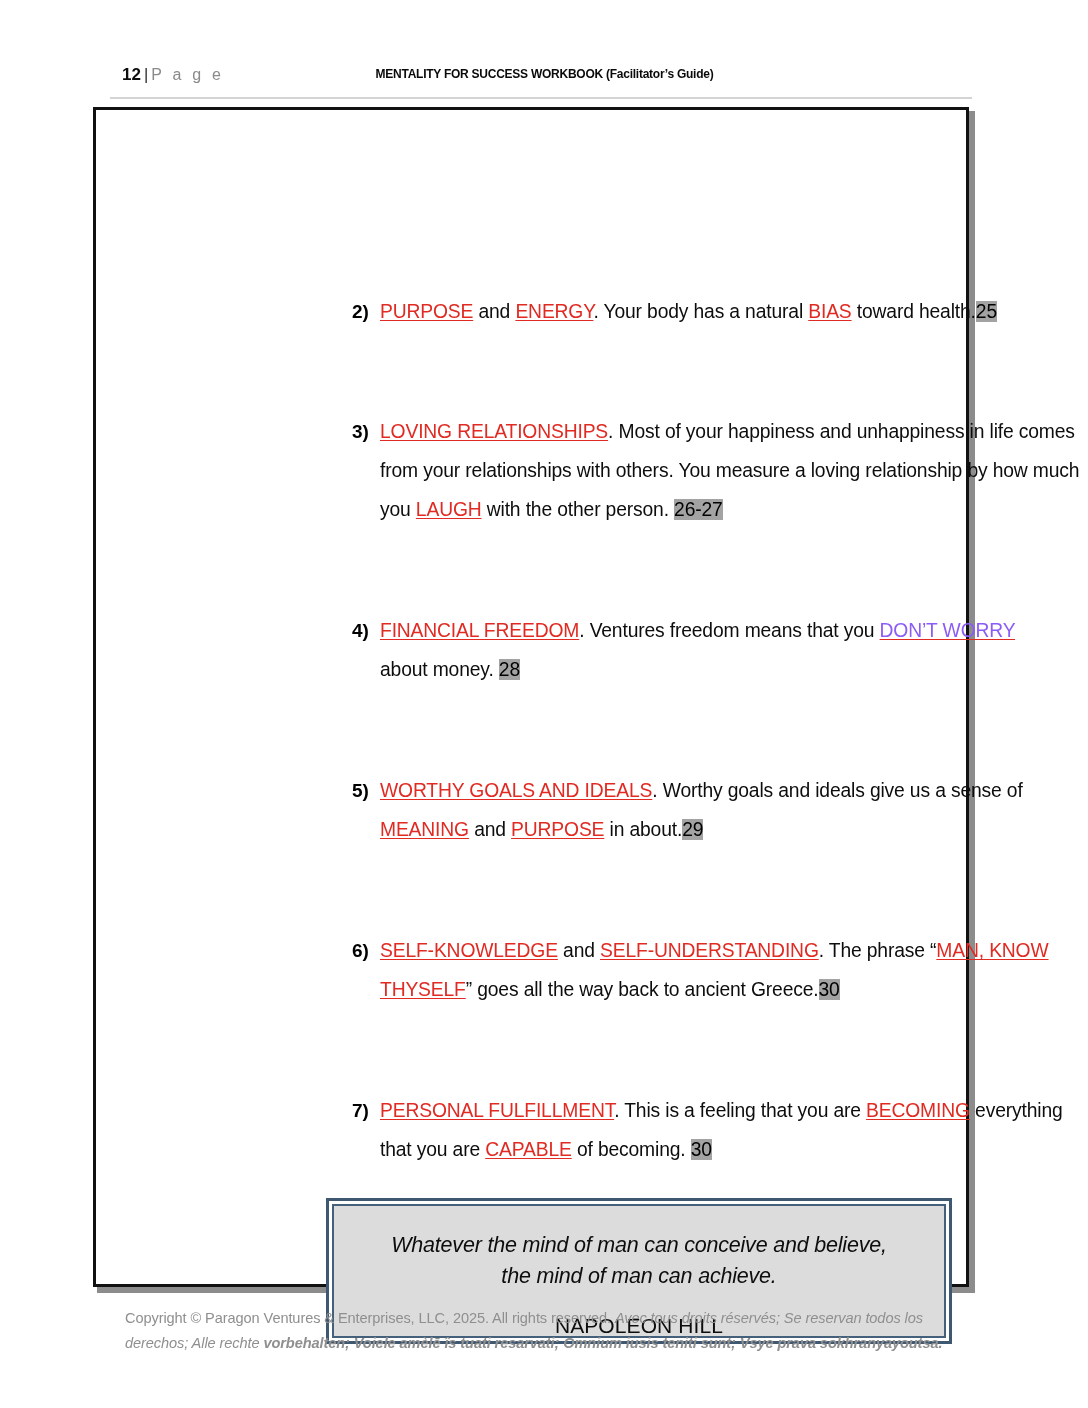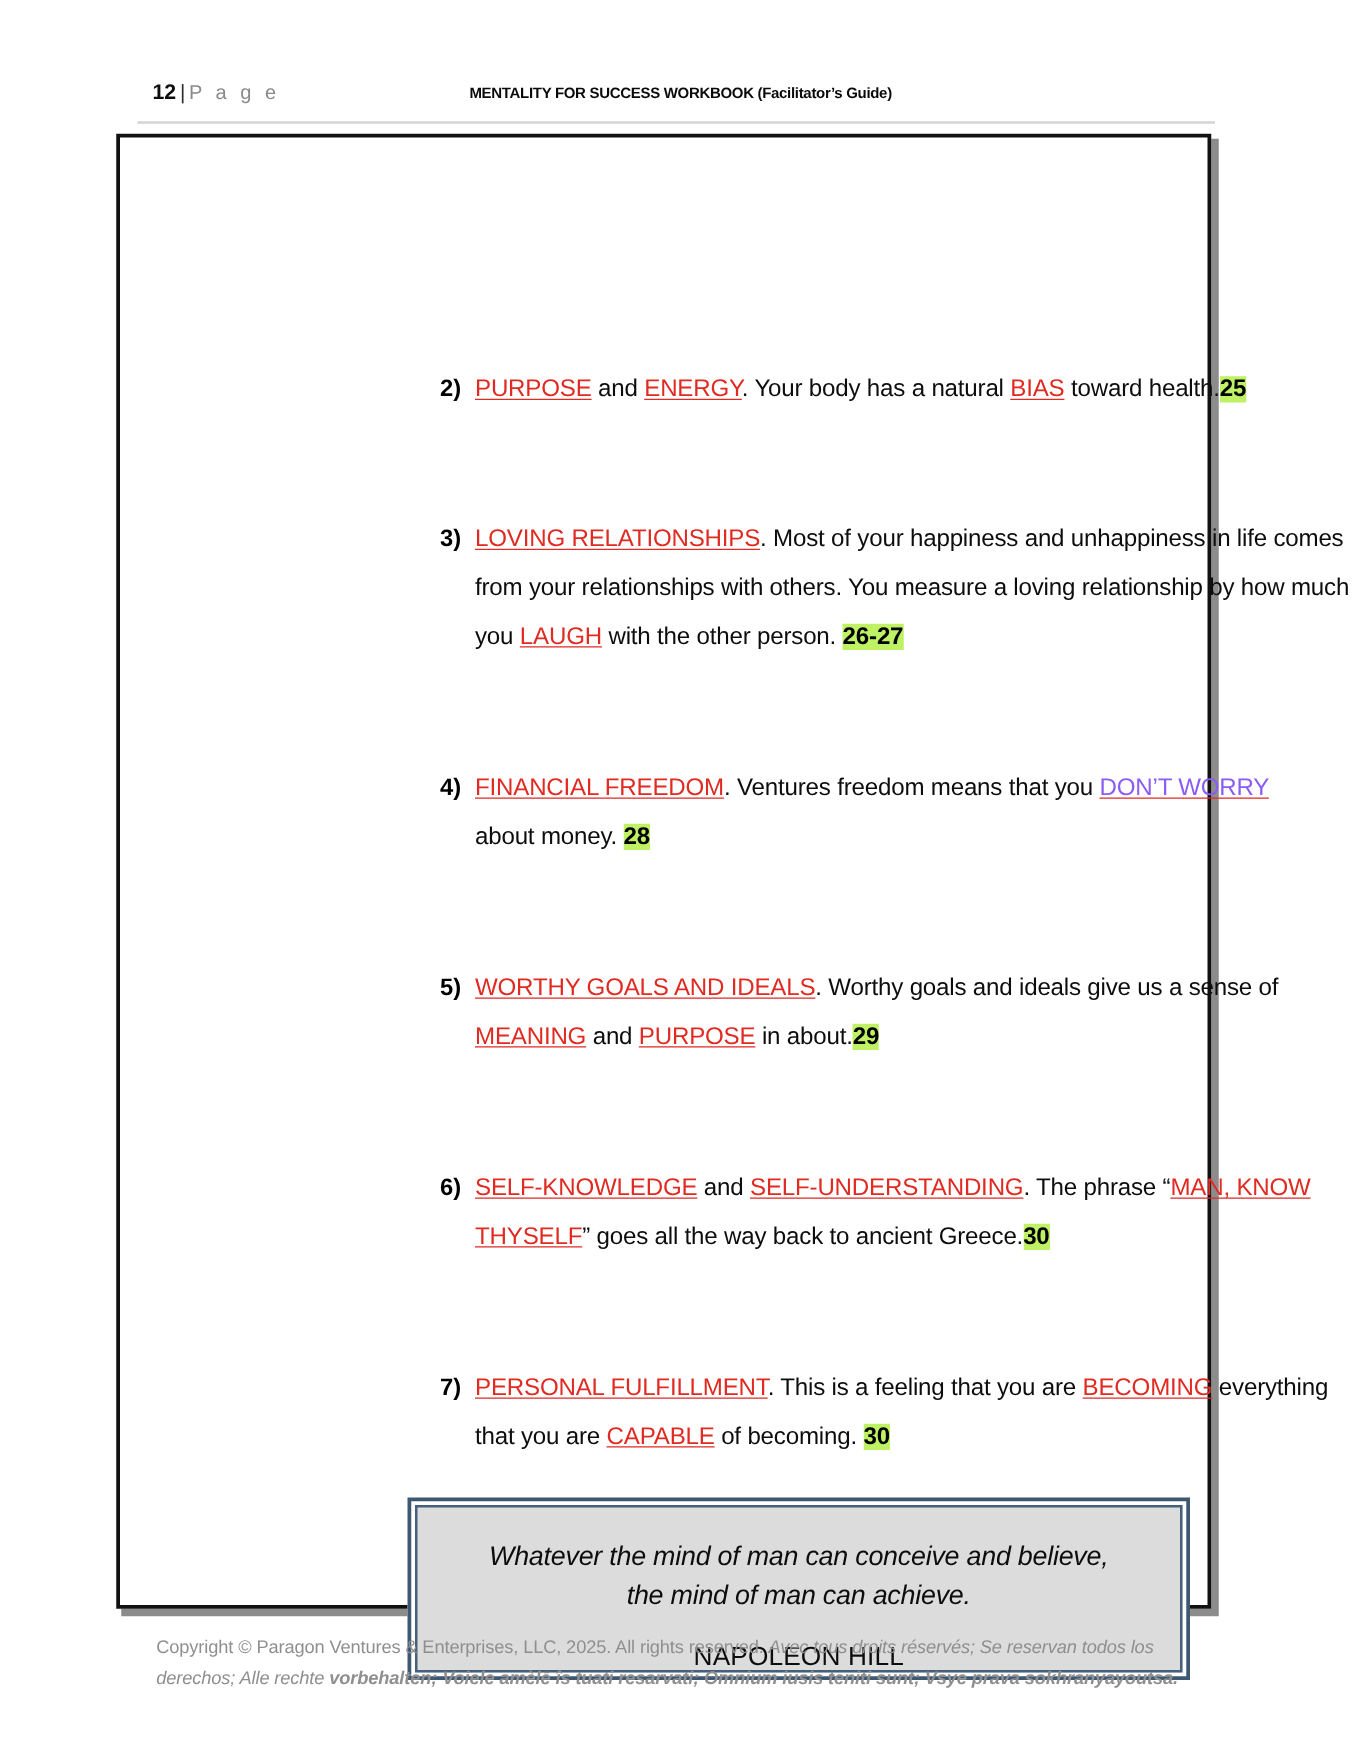--- a/index.html
+++ b/index.html
@@ -134,23 +134,22 @@
     text-underline-offset: 2px;
   }
   .red-bold {
     color: #8b5cf6;
     font-weight: normal;
     text-decoration: underline;
     text-decoration-color: #e02a22;
     text-underline-offset: 2px;
   }
   .hl {
-    background: #bef264;
+    background: #a3a3a3;
     color: #000000;
-    font-weight: bold;
   }
 
   
   #item-2  { left: 248px; top: 182px;  width: 700px; }
   #item-3  { left: 248px; top: 302px;  width: 740px; }
   #item-4  { left: 248px; top: 501px;  width: 700px; }
   #item-5  { left: 248px; top: 661px;  width: 700px; }
   #item-6  { left: 248px; top: 821px;  width: 720px; }
   #item-7  { left: 248px; top: 981px;  width: 725px; }
 

